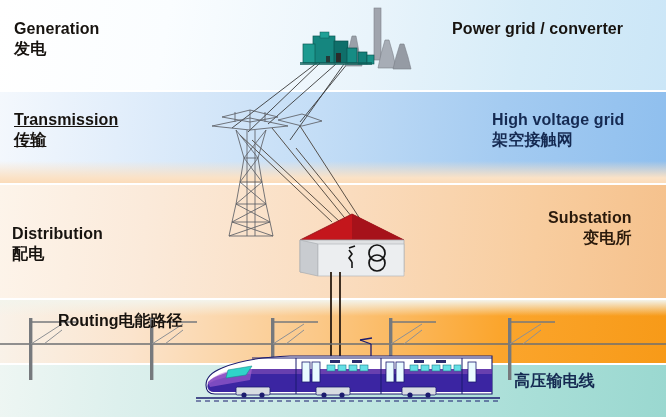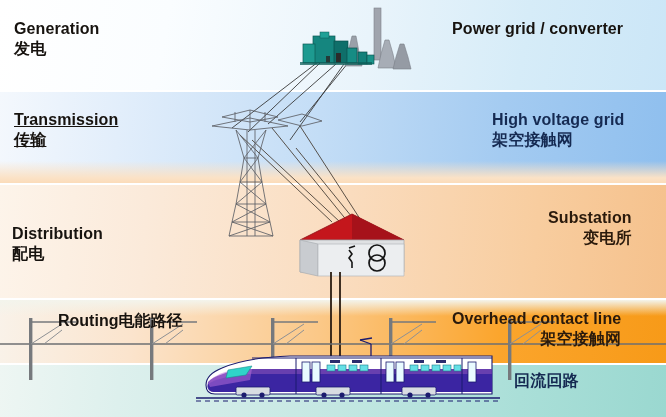--- a/index.html
+++ b/index.html
@@ -289,22 +289,18 @@
     <div class="zh">配电</div>
   </div>
 
   <div class="lbl brown" id="lbl-substation">
     <div class="en">Substation</div>
     <div class="zh">变电所</div>
   </div>
 
   <div class="lbl one dark" id="lbl-routing">Routing电能路径</div>
 
-  <div class="lbl brown" id="lbl-overhead">
-    <div class="en">Overhead contact line</div>
-    <div class="zh">架空接触网</div>
-  </div>
 
   <div class="lbl navy" id="lbl-return">
-    <div class="zh">回流回路</div>
+    <div class="zh">高压输电线</div>
   </div>
 
 </div>
 
 </body></html>

